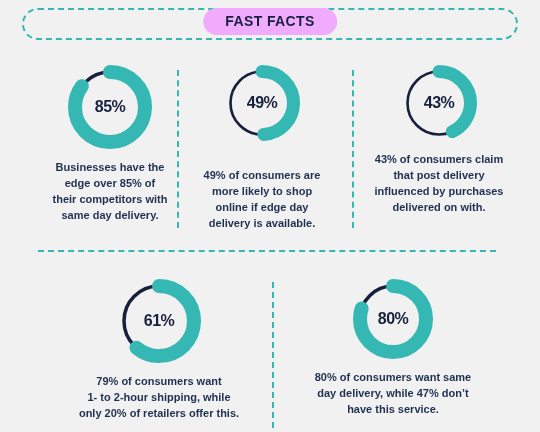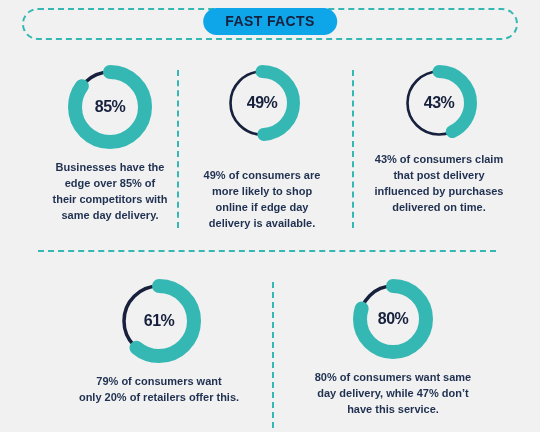--- a/index.html
+++ b/index.html
@@ -28,21 +28,21 @@
     height: 32px;
     box-sizing: border-box;
     border: 2px dashed #35b8b3;
     border-radius: 18px;
   }
   .header-badge {
     position: absolute;
     left: 50%;
     top: 8px;
     transform: translateX(-50%);
-    background: #0ea5e9;
+    background: #f0abfc;
     color: #17203c;
     border-radius: 14px;
     padding: 6px 22px 7px 22px;
     font-size: 14px;
     font-weight: bold;
     letter-spacing: 0.4px;
     line-height: 1;
     white-space: nowrap;
   }
 
@@ -144,33 +144,34 @@
           <svg width="78" height="78" viewBox="0 0 78 78">
             <circle cx="39" cy="39" r="31.5" fill="none" stroke="#17203c" stroke-width="2.6" stroke-linecap="round"></circle>
             <circle cx="39" cy="39" r="31.5" fill="none" stroke="#35b8b3" stroke-width="13" stroke-linecap="round" stroke-dasharray="85.10574498574749 197.92033717615698" transform="rotate(-90 39 39)"></circle>
           </svg>
           <div class="donut-label">43%</div>
         </div>
         <div class="caption">
           <div>43% of consumers claim</div>
           <div>that post delivery</div>
           <div>influenced by purchases</div>
-          <div>delivered on time.</div>
+          <div>delivered on with.</div>
         </div>
       </div>
       <div class="stat" style="left: 45px; top: 278px; width: 228px;">
         <div class="donut" style="width: 86px; height: 86px;">
           <svg width="86" height="86" viewBox="0 0 86 86">
             <circle cx="43" cy="43" r="35" fill="none" stroke="#17203c" stroke-width="3.5" stroke-linecap="round"></circle>
             <circle cx="43" cy="43" r="35" fill="none" stroke="#35b8b3" stroke-width="14" stroke-linecap="round" stroke-dasharray="134.14600630828417 219.9114857512855" transform="rotate(-90 43 43)"></circle>
           </svg>
           <div class="donut-label">61%</div>
         </div>
         <div class="caption">
           <div>79% of consumers want</div>
+          <div>1- to 2-hour shipping, while</div>
           <div>only 20% of retailers offer this.</div>
         </div>
       </div>
       <div class="stat" style="left: 282px; top: 278px; width: 222px;">
         <div class="donut" style="width: 82px; height: 82px; text-align: right;">
           <svg width="82" height="82" viewBox="0 0 82 82">
             <circle cx="41" cy="41" r="33" fill="none" stroke="#17203c" stroke-width="3.5" stroke-linecap="round"></circle>
             <circle cx="41" cy="41" r="33" fill="none" stroke="#35b8b3" stroke-width="14" stroke-linecap="round" stroke-dasharray="165.8760921095411 207.34511513692635" transform="rotate(-90 41 41)"></circle>
           </svg>
           <div class="donut-label">80%</div>

